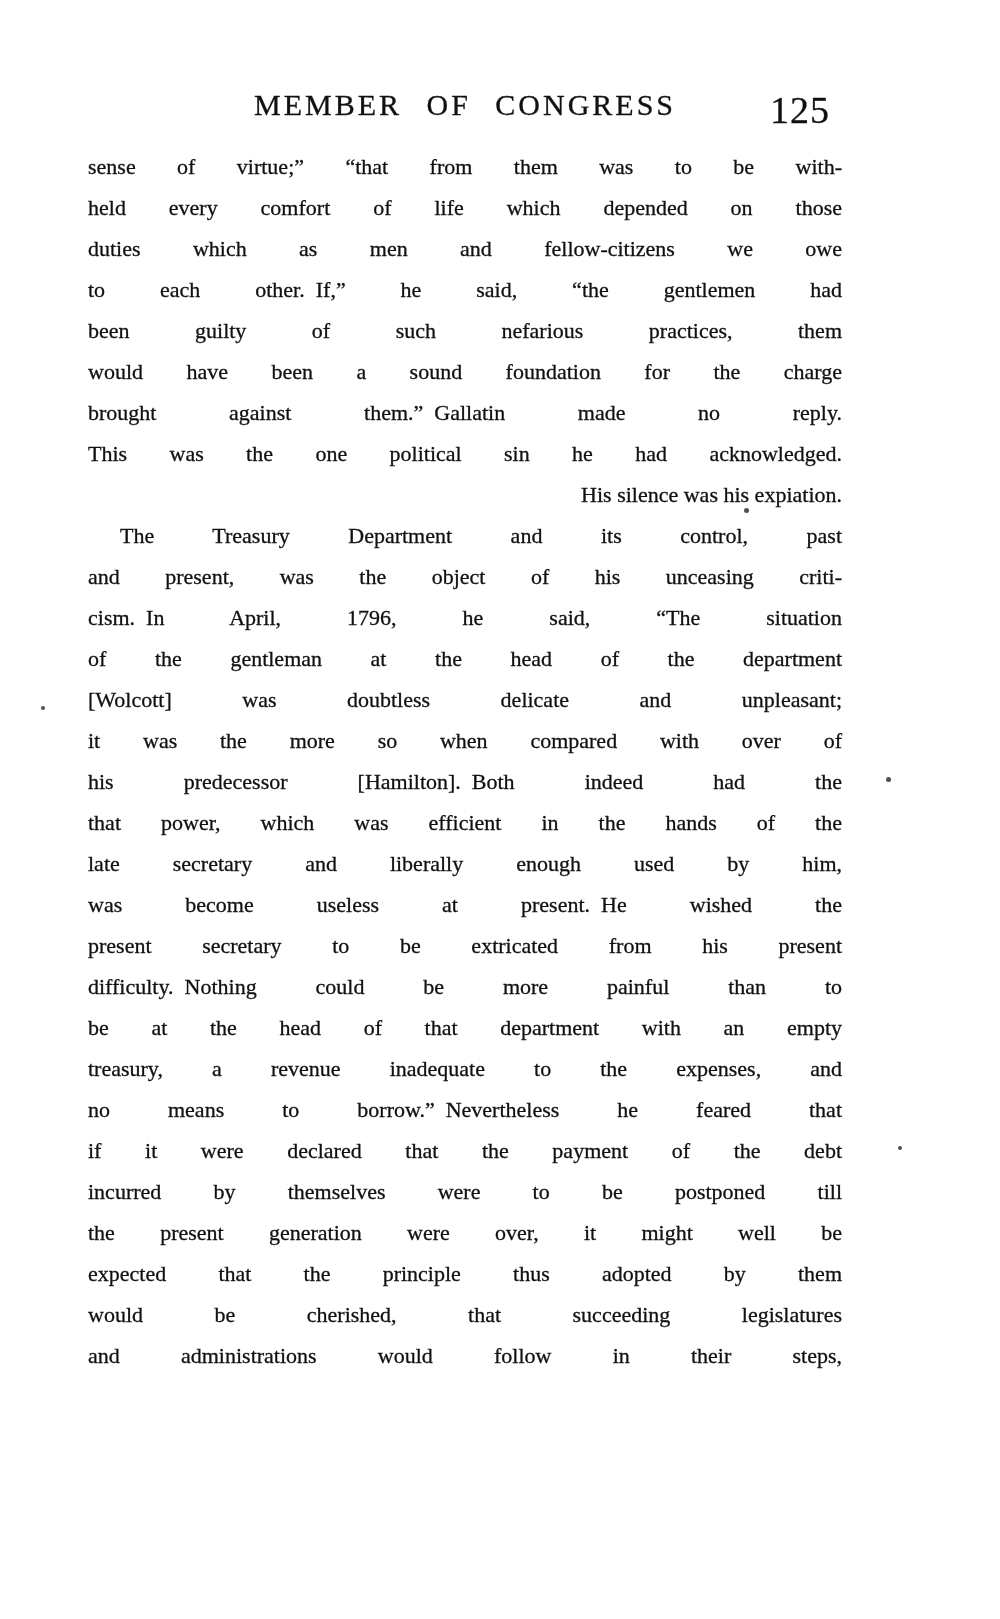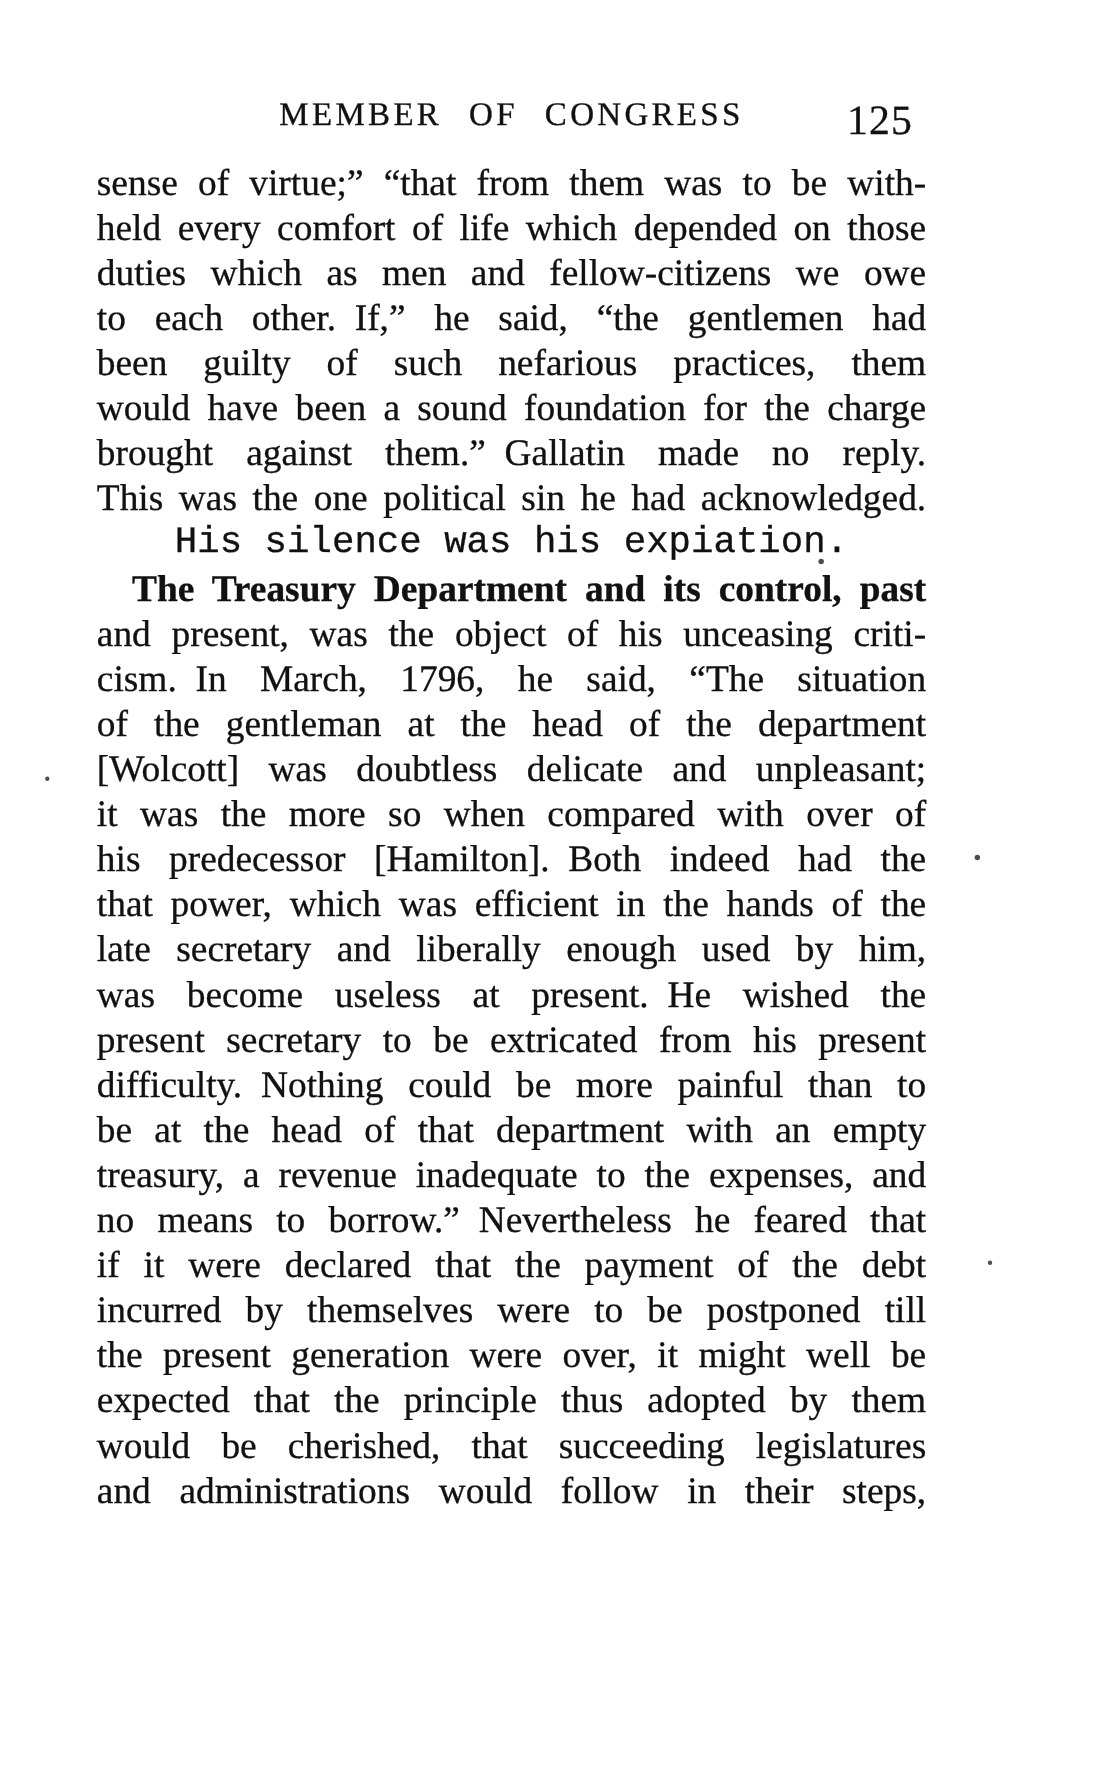--- a/index.html
+++ b/index.html
@@ -37,36 +37,34 @@
     right: 12px;
     top: 0;
     font-size: 38px;
     letter-spacing: 1px;
   }
   .page-text {
     position: absolute;
     left: 88px;
     top: 146px;
     width: 754px;
-    font-size: 34px;
+    font-size: 22px;
     line-height: 41px;
   }
   .line {
     height: 41px;
     text-align: justify;
     text-align-last: justify;
   }
   .line.indent {
     text-indent: 32px;
-    font-weight: bold;
   }
   .line.para-end {
-    text-align: center;
+    text-align: right;
     text-align-last: auto;
-    font-family: Liberation Mono, monospace;
   }
   .speck {
     position: absolute;
     background: #1d1d1d;
     border-radius: 50%;
     opacity: 0.78;
   }
 </style>
 </head>
 <body>
@@ -83,21 +81,21 @@
       <div class="line">held every comfort of life which depended on those</div>
       <div class="line">duties which as men and fellow-citizens we owe</div>
       <div class="line">to each other. If,” he said, “the gentlemen had</div>
       <div class="line">been guilty of such nefarious practices, them</div>
       <div class="line">would have been a sound foundation for the charge</div>
       <div class="line">brought against them.” Gallatin made no reply.</div>
       <div class="line">This was the one political sin he had acknowledged.</div>
       <div class="line para-end">His silence was his expiation.</div>
       <div class="line indent">The Treasury Department and its control, past</div>
       <div class="line">and present, was the object of his unceasing criti-</div>
-      <div class="line">cism. In March, 1796, he said, “The situation</div>
+      <div class="line">cism. In April, 1796, he said, “The situation</div>
       <div class="line">of the gentleman at the head of the department</div>
       <div class="line">[Wolcott] was doubtless delicate and unpleasant;</div>
       <div class="line">it was the more so when compared with over of</div>
       <div class="line">his predecessor [Hamilton]. Both indeed had the</div>
       <div class="line">that power, which was efficient in the hands of the</div>
       <div class="line">late secretary and liberally enough used by him,</div>
       <div class="line">was become useless at present. He wished the</div>
       <div class="line">present secretary to be extricated from his present</div>
       <div class="line">difficulty. Nothing could be more painful than to</div>
       <div class="line">be at the head of that department with an empty</div>

